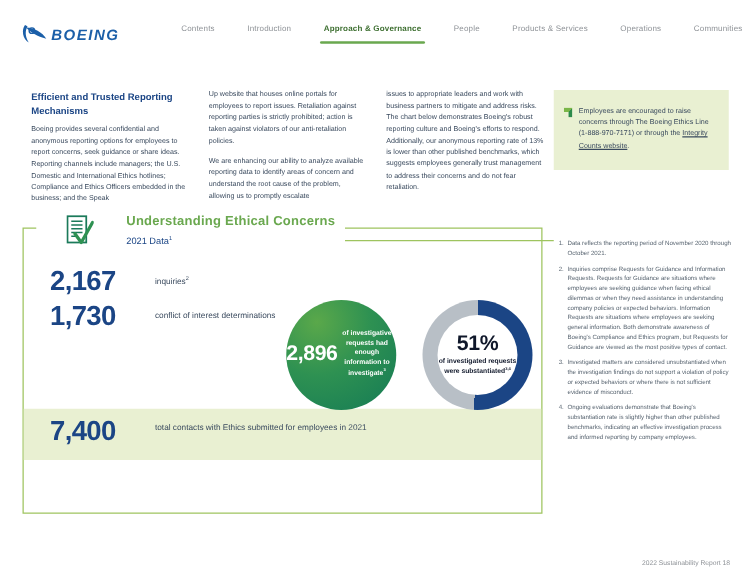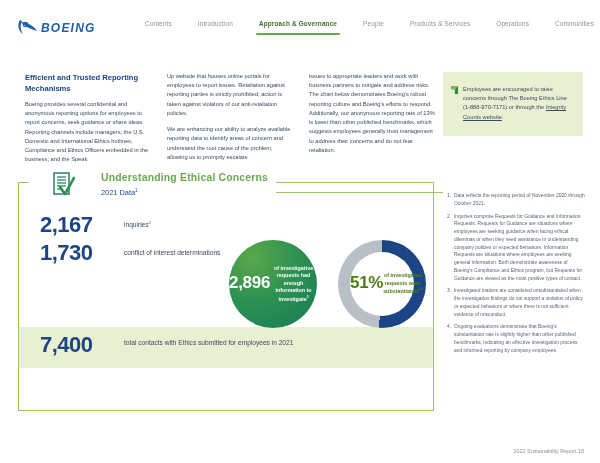--- a/index.html
+++ b/index.html
@@ -125,22 +125,22 @@
   .donut-solid .big{font-size:17px;font-weight:bold;line-height:1;margin-bottom:4px;letter-spacing:-.3px;}
   .donut-solid .cap{font-size:5.4px;font-weight:bold;line-height:1.4;width:72px;}
   .donut-ring{
     position:absolute;left:338px;top:240px;width:88px;height:88px;
     border-radius:50%;
     background:conic-gradient(from 0deg,#1b4585 0deg 184deg,#b8bfc6 184deg 360deg);
     display:flex;align-items:center;justify-content:center;
   }
   .donut-hole{
     width:64px;height:64px;border-radius:50%;background:#ffffff;
-    display:flex;align-items:center;
-    text-align:center;color:#4d7c0f;
+    display:flex;flex-direction:column;align-items:center;justify-content:center;
+    text-align:center;color:#0f172a;
   }
   .donut-hole .big{font-size:17px;font-weight:bold;line-height:1;margin-bottom:3px;letter-spacing:-.3px;}
   .donut-hole .cap{font-size:5.4px;font-weight:bold;line-height:1.4;width:62px;}
   sup{font-size:60%;vertical-align:super;}
   
   .notes{
     position:absolute;left:444px;top:192px;width:142px;
   }
   .note{
     display:flex;gap:3px;margin-bottom:5px;

